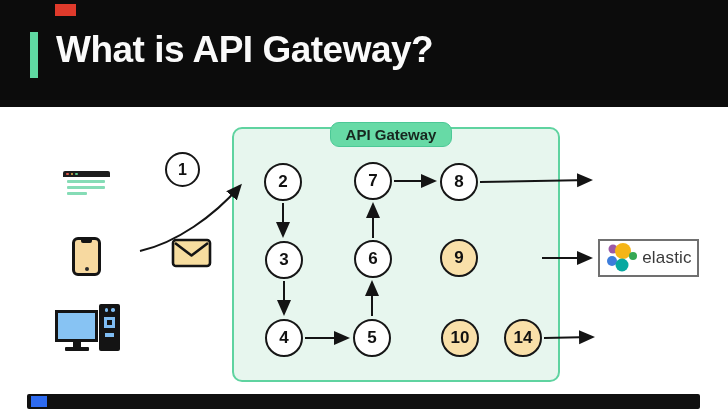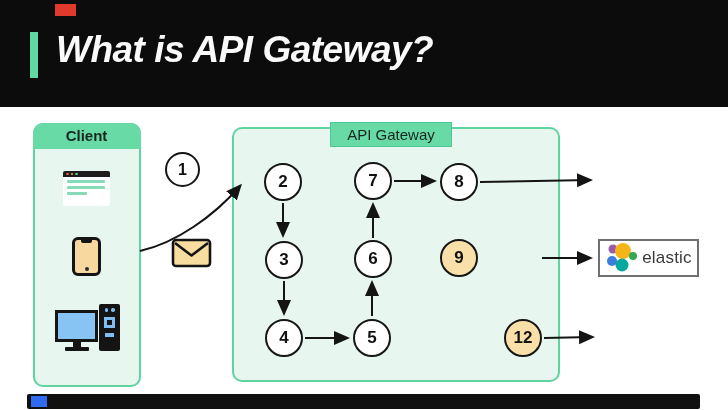--- a/index.html
+++ b/index.html
@@ -1,33 +1,33 @@
 <!DOCTYPE html>
 <html><head>
 <meta charset="utf-8">
 <style>
   html,body{margin:0;padding:0;background:#666;}
   .page{position:relative;width:728px;height:410px;background:#ffffff;overflow:hidden;
         font-family:"Liberation Sans","DejaVu Sans",sans-serif;}
   
-  .header{position:absolute;left:0;top:0;width:728px;height:107px;background:#0c0c0c;font-style:italic;}
+  .header{position:absolute;left:0;top:0;width:728px;height:107px;background:#0c0c0c;}
   .red-marker{position:absolute;left:55px;top:4px;width:21px;height:12px;background:#df3a2b;}
   .accent{position:absolute;left:30px;top:32px;width:8px;height:46px;background:#5fd8a2;}
   .title{position:absolute;left:56px;top:29px;margin:0;color:#fafafa;font-size:37px;
          font-weight:bold;letter-spacing:-0.5px;white-space:nowrap;}
   
   .gbox{position:absolute;background:#e7f6ee;border:2.5px solid #5fd3a0;border-radius:10px;box-sizing:border-box;}
   .client-box{left:33px;top:123px;width:108px;height:264px;}
   .client-tab{position:absolute;left:-2.5px;top:-2.5px;width:108px;height:26px;background:#67daa6;
               border-radius:10px 10px 0 0;display:flex;align-items:center;justify-content:center;
               font-weight:bold;font-size:15px;color:#17271f;}
   .gateway-box{left:232px;top:127px;width:328px;height:255px;}
   .gateway-tab{position:absolute;left:330px;top:122px;width:122px;height:25px;background:#67daa6;
-               border:1.5px solid #4cc896;border-radius:0;box-sizing:border-box;display:flex;
-               align-items:center;justify-content:center;font-weight:normal;font-size:15px;color:#17271f;z-index:3;}
+               border:1.5px solid #4cc896;border-radius:9px;box-sizing:border-box;display:flex;
+               align-items:center;justify-content:center;font-weight:bold;font-size:15px;color:#17271f;z-index:3;}
   
   .circle{position:absolute;width:38px;height:38px;border-radius:50%;background:#ffffff;
           border:2px solid #161616;box-sizing:border-box;display:flex;align-items:center;
           justify-content:center;font-weight:bold;font-size:17px;color:#111;z-index:4;}
   .circle.tan{background:#f9e0a9;}
   .circle.small{width:35px;height:35px;font-size:16px;}
   
   .browser{position:absolute;left:63px;top:171px;width:47px;height:35px;background:#fff;border-radius:2px;}
   .browser-bar{height:6px;background:#1d1d1d;border-radius:2px 2px 0 0;display:flex;align-items:center;gap:2px;padding-left:3px;}
   .bdot{width:2.5px;height:2.5px;border-radius:50%;}
@@ -67,25 +67,20 @@
 <body>
 
 <div class="page">
 
   <div class="header">
     <div class="red-marker"></div>
     <div class="accent"></div>
     <h1 class="title">What is API Gateway?</h1>
   </div>
 
-  <div class="gbox client-box">
-    <div class="client-tab">
-      <span>Client</span>
-    </div>
-  </div>
 
   <div class="browser">
     <div class="browser-bar">
       <div class="bdot" style="background:#e0584a"></div>
       <div class="bdot" style="background:#e7b54c"></div>
       <div class="bdot" style="background:#5bc689"></div>
     </div>
     <div class="bline" style="width:38px"></div>
     <div class="bline" style="width:38px"></div>
     <div class="bline" style="width:20px;margin-right:auto"></div>
@@ -144,22 +139,25 @@
     </div>
   <div class="circle" style="left:354px;top:162px;">
       <span>7</span>
     </div>
   <div class="circle" style="left:440px;top:163px;">
       <span>8</span>
     </div>
   <div class="circle tan" style="left:440px;top:239px;">
       <span>9</span>
     </div>
+  <div class="circle tan" style="left:441px;top:319px;">
+      <span>10</span>
+    </div>
   <div class="circle tan" style="left:504px;top:319px;">
-      <span>12</span>
+      <span>14</span>
     </div>
 
 
   <div class="svc-box elastic-box">
     <svg width="32" height="32">
       <circle cx="8" cy="7" r="4.5" fill="#9c59a6"></circle>
       <circle cx="18" cy="9" r="8" fill="#f5b517"></circle>
       <circle cx="28" cy="14" r="4" fill="#35a854"></circle>
       <circle cx="7" cy="19" r="5" fill="#3d7ddb"></circle>
       <circle cx="17" cy="23" r="6.5" fill="#07a8a0"></circle>

